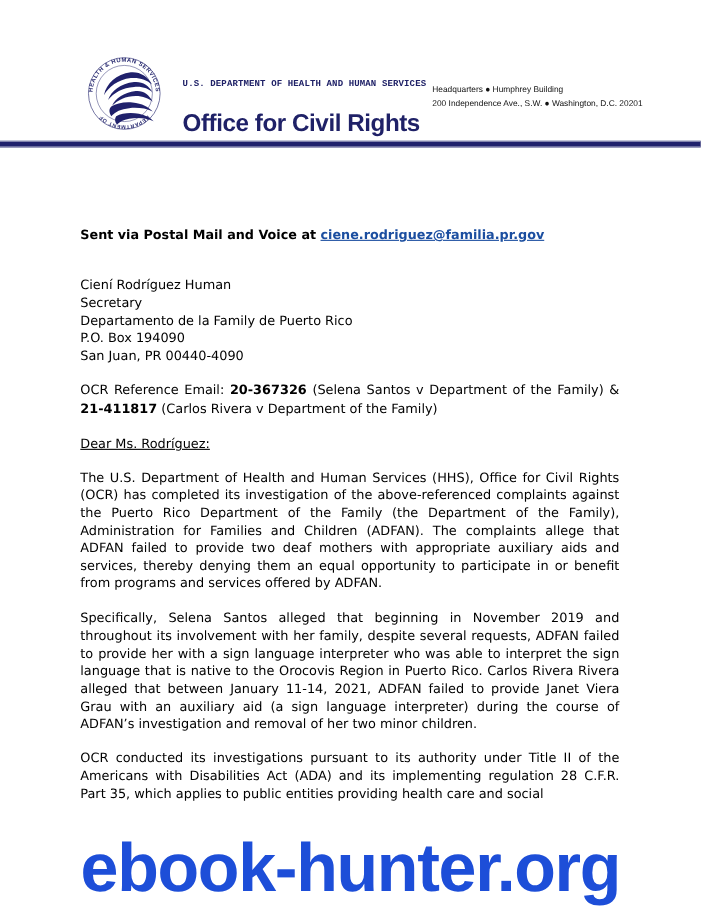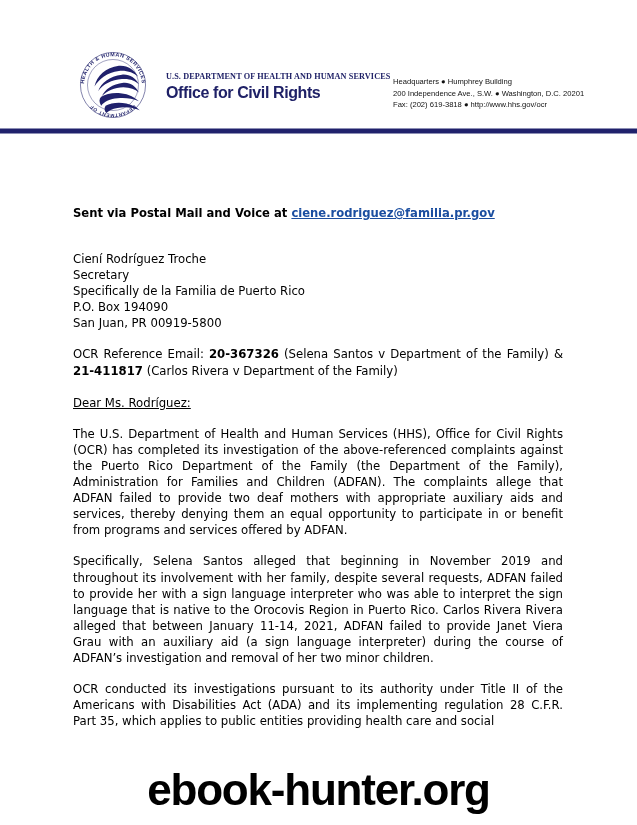--- a/index.html
+++ b/index.html
@@ -33,37 +33,37 @@
     height: 74px;
   }
 
   .wordmark {
     position: absolute;
     left: 166px;
     top: 26px;
     width: 230px;
   }
   .wordmark-top {
-    font-family: Liberation Serif, serif;
+    font-family: Liberation Mono, monospace;
     font-weight: bold;
     font-size: 8.2px;
     letter-spacing: 0.12px;
     color: #1f2167;
     white-space: nowrap;
     line-height: 1.1;
   }
   .wordmark-main {
     font-family: "Liberation Sans", sans-serif;
     font-weight: bold;
-    font-size: 16px;
+    font-size: 22px;
     letter-spacing: -0.4px;
     color: #1f2167;
     white-space: nowrap;
     line-height: 1.12;
-    margin-top: 3px;
+    margin-top: 19px;
   }
 
   .hq-address {
     position: absolute;
     left: 393px;
     top: 30px;
     font-family: "Liberation Sans", sans-serif;
     font-size: 7.6px;
     line-height: 11.6px;
     color: #111111;
@@ -134,23 +134,23 @@
     width: 637px;
     height: 70px;
     background: #ffffff;
     display: flex;
     align-items: center;
     justify-content: center;
   }
   .watermark-text {
     font-family: "Liberation Sans", sans-serif;
     font-weight: bold;
-    font-size: 44px;
+    font-size: 62px;
     letter-spacing: -1.2px;
-    color: #000000;
+    color: #1d4ed8;
     line-height: 1;
     white-space: nowrap;
   }
 </style>
 </head>
 <body>
 
 <div class="letterhead">
 
   <div class="seal">
@@ -178,38 +178,37 @@
   </div>
 
   <div class="wordmark">
     <div class="wordmark-top">U.S. DEPARTMENT OF HEALTH AND HUMAN SERVICES</div>
     <div class="wordmark-main">Office for Civil Rights</div>
   </div>
 
   <div class="hq-address">
     <div>Headquarters ● Humphrey Building</div>
     <div>200 Independence Ave., S.W. ● Washington, D.C. 20201</div>
-    <div>Fax: (202) 619-3818 ● http://www.hhs.gov/ocr</div>
   </div>
 </div>
 
 <div class="rule"></div>
 
 <div class="body-area">
 
   <div class="subject-line">
     <span>Sent via Postal Mail and Voice at </span><a class="email-link" href="#">ciene.rodriguez@familia.pr.gov</a>
   </div>
 
   <div class="addr-block">
-    <div>Ciení Rodríguez Troche</div>
+    <div>Ciení Rodríguez Human</div>
     <div>Secretary</div>
-    <div>Specifically de la Familia de Puerto Rico</div>
+    <div>Departamento de la Family de Puerto Rico</div>
     <div>P.O. Box 194090</div>
-    <div>San Juan, PR 00919-5800</div>
+    <div>San Juan, PR 00440-4090</div>
   </div>
 
   <p class="para"><span>OCR Reference Email:  </span><span class="case-num">20-367326</span><span> (Selena Santos v Department of the Family) &amp; </span><span class="case-num">21-411817</span><span> (Carlos Rivera v Department of the Family)</span></p>
 
   <div class="salutation">Dear Ms. Rodríguez:</div>
 
   <p class="para">The U.S. Department of Health and Human Services (HHS), Office for Civil Rights (OCR) has completed its investigation of the above-referenced complaints against the Puerto Rico Department of the Family (the Department of the Family), Administration for Families and Children (ADFAN). The complaints allege that ADFAN failed to provide two deaf mothers with appropriate auxiliary aids and services, thereby denying them an equal opportunity to participate in or benefit from programs and services offered by ADFAN.</p>
   <p class="para">Specifically, Selena Santos alleged that beginning in November 2019 and throughout its involvement with her family, despite several requests, ADFAN failed to provide her with a sign language interpreter who was able to interpret the sign language that is native to the Orocovis Region in Puerto Rico. Carlos Rivera Rivera alleged that between January 11-14, 2021, ADFAN failed to provide Janet Viera Grau with an auxiliary aid (a sign language interpreter) during the course of ADFAN’s investigation and removal of her two minor children.</p>
   <p class="para">OCR conducted its investigations pursuant to its authority under Title II of the Americans with Disabilities Act (ADA) and its implementing regulation 28 C.F.R. Part 35, which applies to public entities providing health care and social</p>
 </div>

